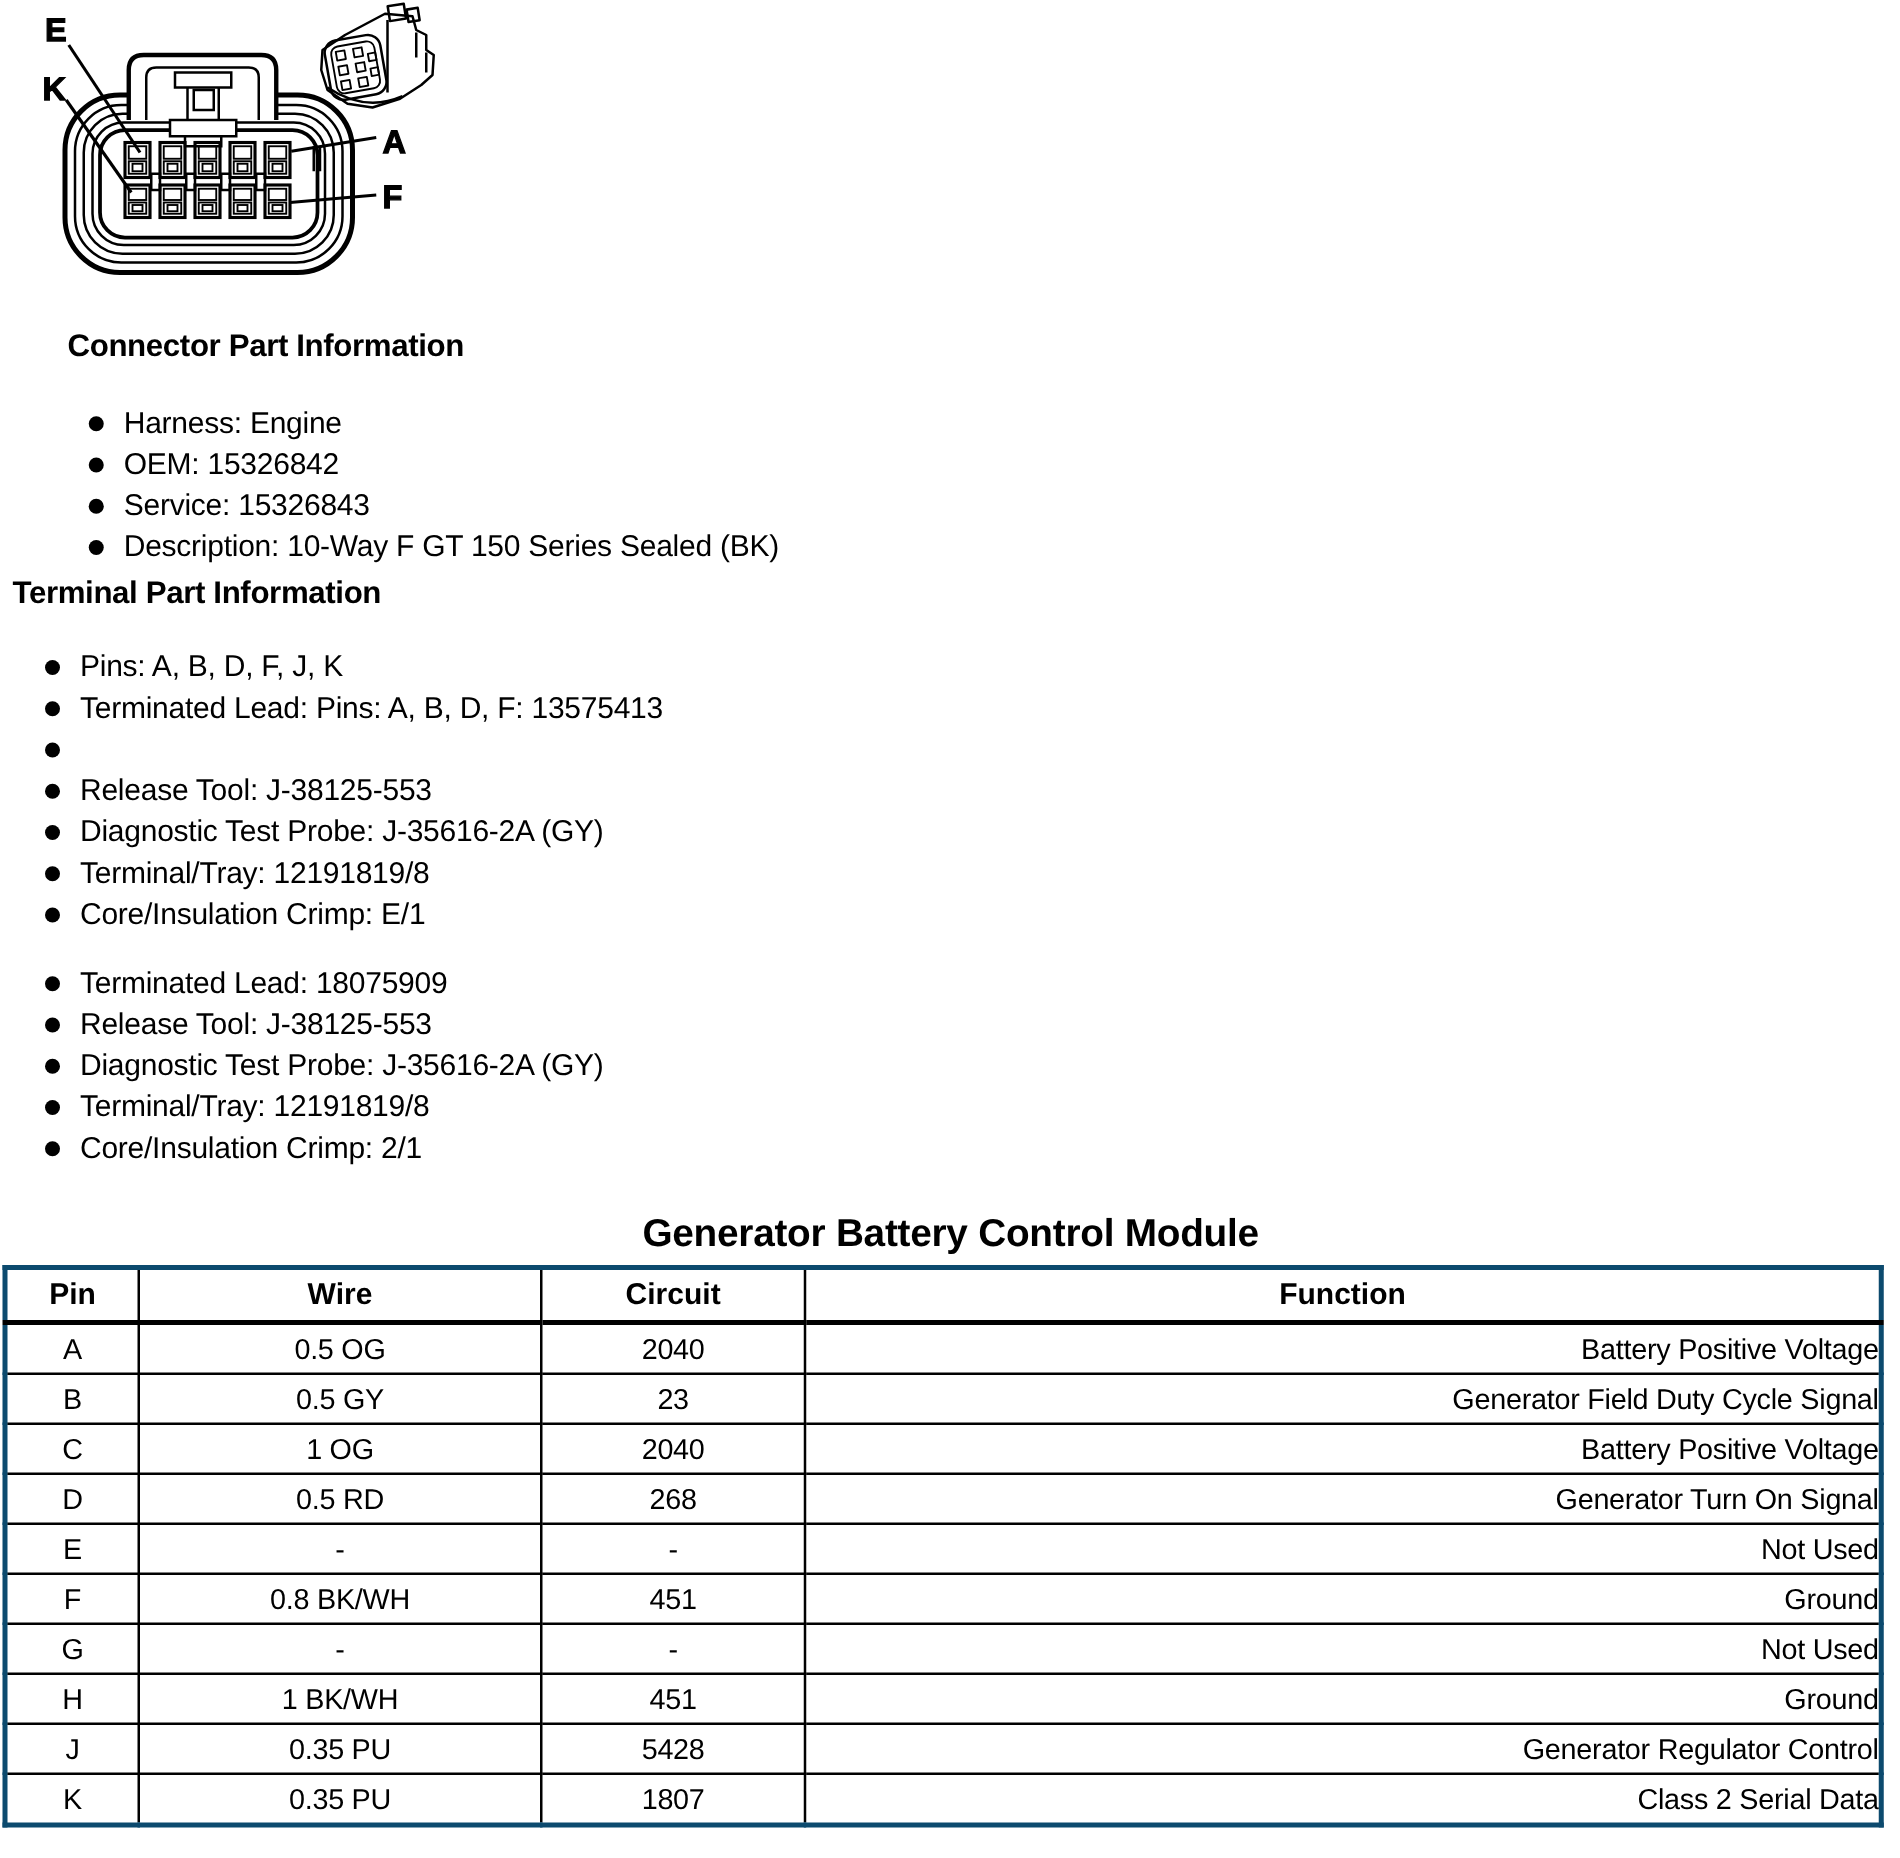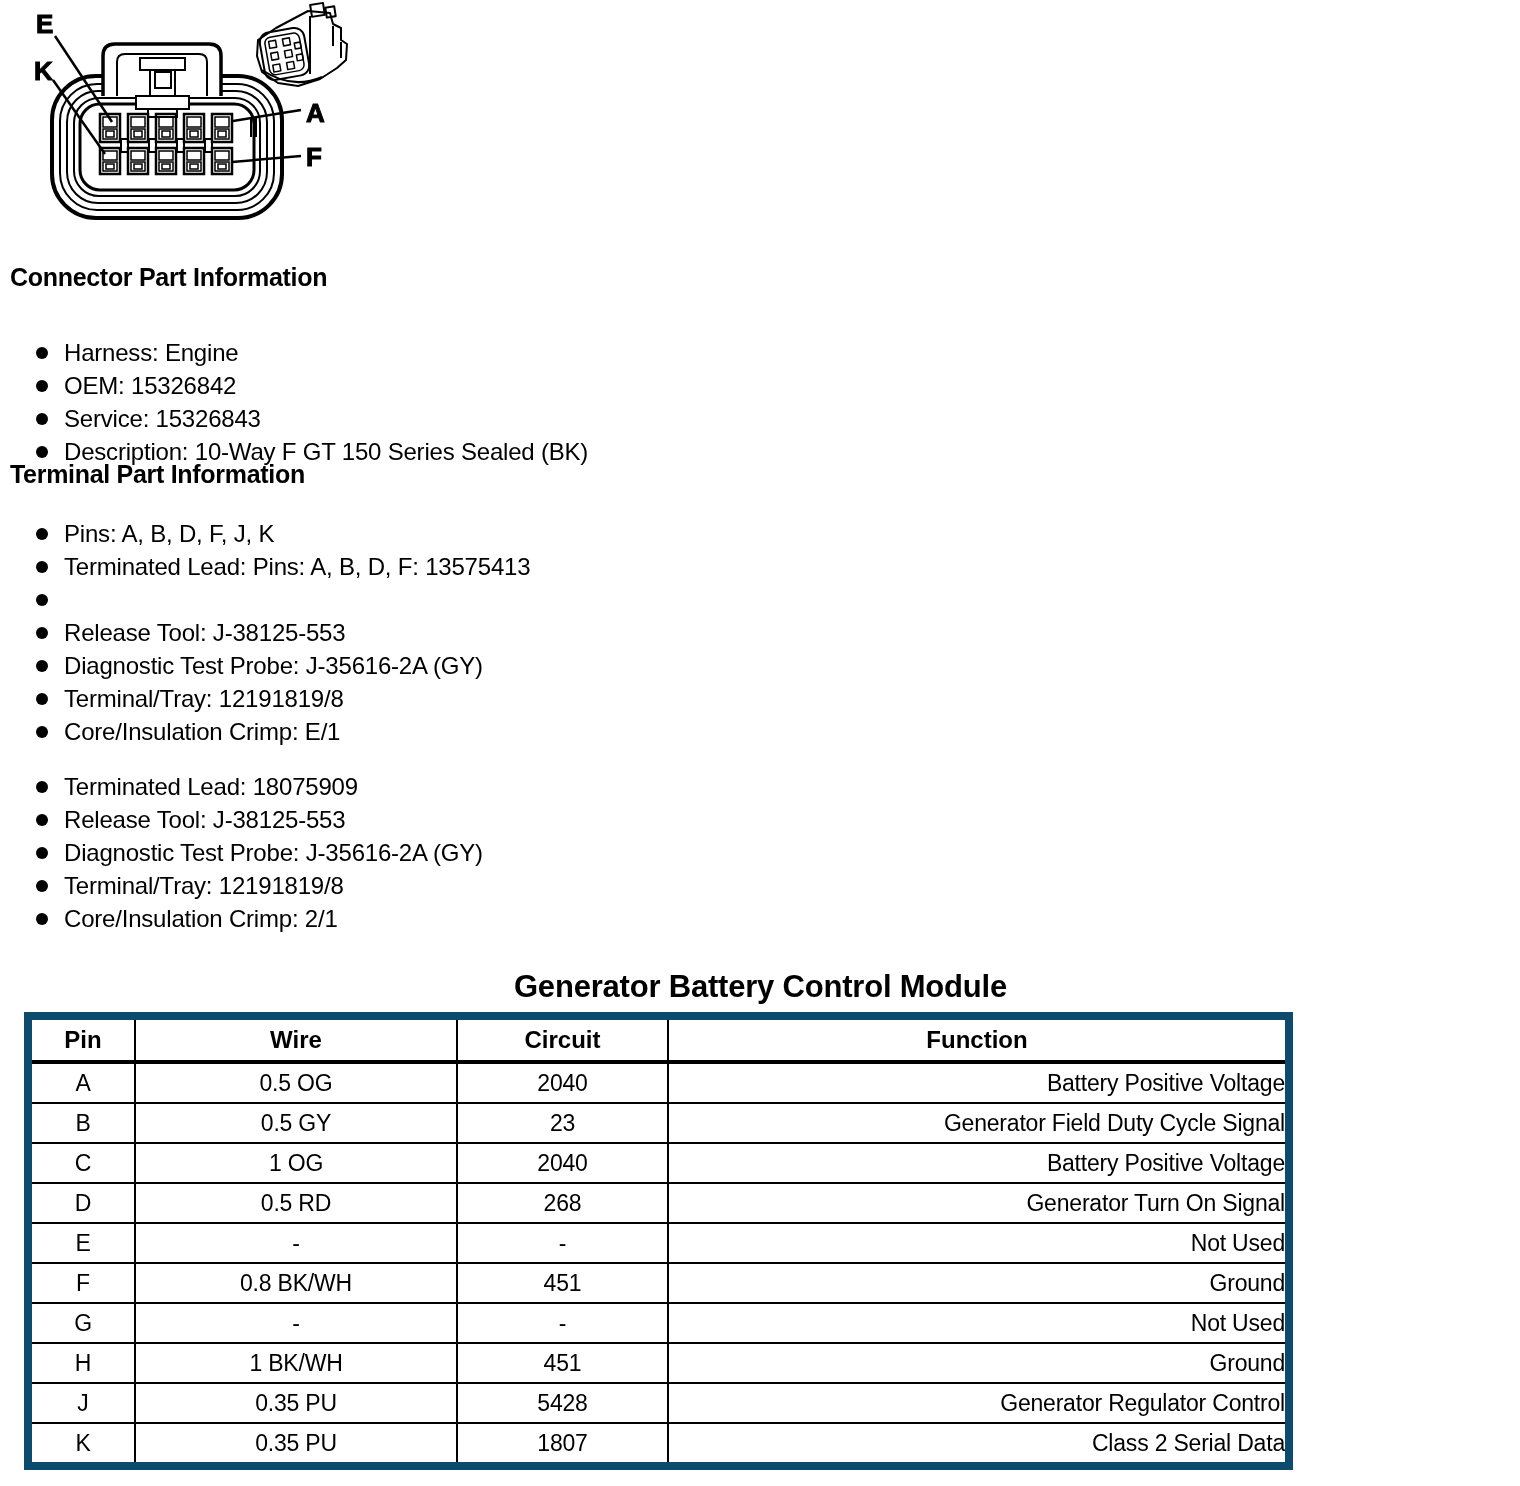--- a/index.html
+++ b/index.html
@@ -5,45 +5,45 @@
   html, body { margin:0; padding:0; background:#ffffff; }
   body { width:1520px; height:1486px; color:#000; font-family:"Liberation Sans", sans-serif; }
   .page { position:relative; width:1520px; height:1486px; background:#fff; overflow:hidden; }
 
   .diagram-svg { position:absolute; left:0; top:0; width:372px; height:246px; }
 
   h2.sec-heading {
     position:absolute; left:10px; margin:0;
     font-size:25px; font-weight:bold; letter-spacing:-0.3px; line-height:26px;
   }
-  #connector-heading { top:264px; }
+  #connector-heading { top:264px;margin-left:44px; }
   #terminal-heading  { top:461px; }
 
   ul.bullets { position:absolute; left:0; margin:0; padding:0; list-style:none; }
-  #connector-list { top:336px; }
+  #connector-list { top:322px;padding-left:35px; }
   #terminal-list-1 { top:517px; }
   #terminal-list-2 { top:770px; }
   ul.bullets li {
     position:relative; padding-left:64px; height:33px; line-height:33px;
     font-size:24px; letter-spacing:-0.2px; white-space:nowrap;
   }
   ul.bullets .dot {
     position:absolute; left:36px; top:11px; width:12px; height:12px;
     border-radius:50%; background:#000;
   }
 
   .table-title {
     position:absolute; left:8px; top:969px; width:1505px;
     text-align:center; font-size:31px; font-weight:bold; letter-spacing:-0.2px;
   }
 
   table.pinout {
-    position:absolute; left:24px; top:1012px; width:1269px;
+    position:absolute; left:2px; top:1012px; width:1505px;
     border-collapse:collapse; table-layout:fixed;
-    border:8px solid #0c4a6e; font-size:23px;
+    border:4px solid #0c4a6e; font-size:23px;
   }
   table.pinout th {
     border:2px solid #000; border-bottom:4px solid #000;
     height:40px; font-size:24px; font-weight:bold; text-align:center; padding:0;
   }
   table.pinout td {
     border:2px solid #000; height:38px; text-align:center; padding:0;
     letter-spacing:-0.2px; overflow:hidden; white-space:nowrap;
   }
   table.pinout td.fn { text-align:right; padding-left:7px; }

